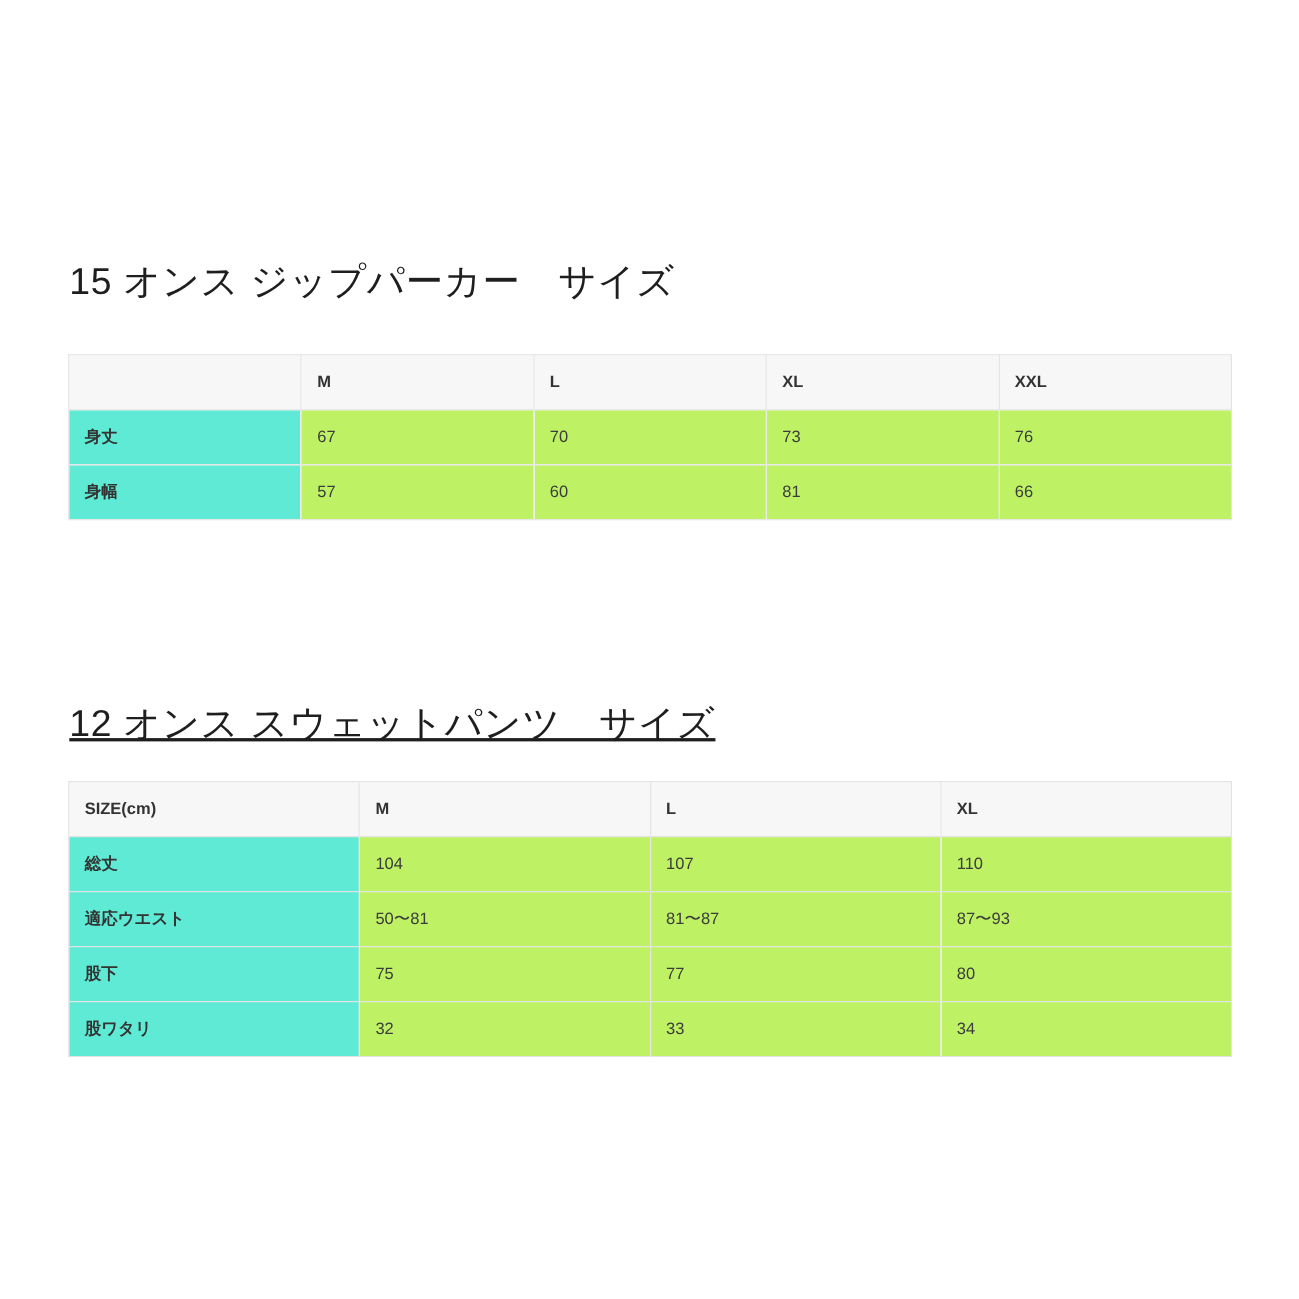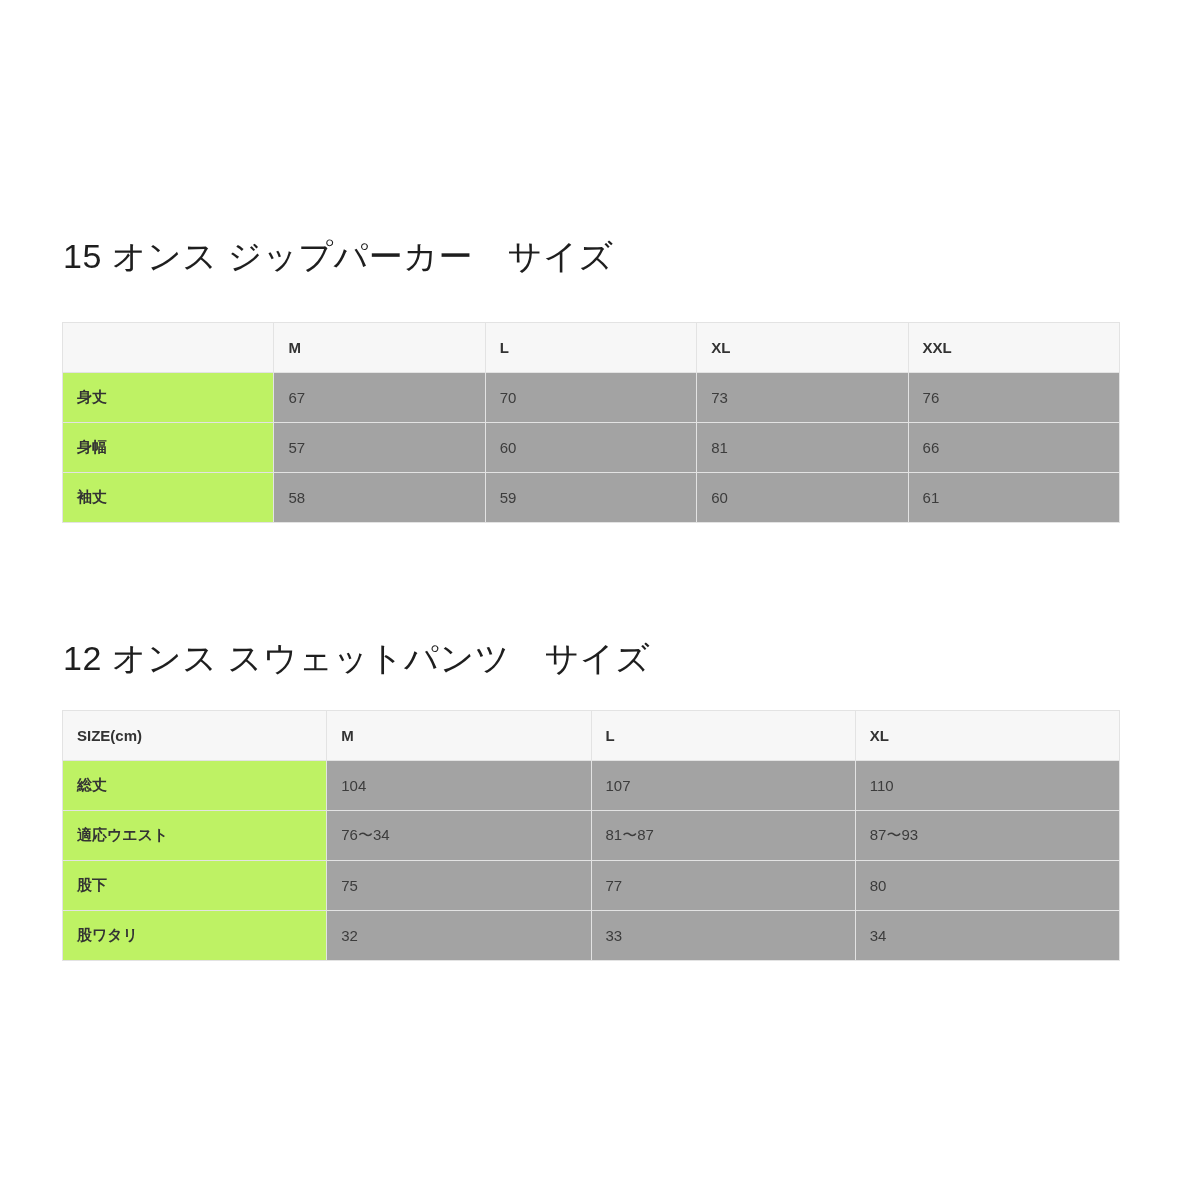--- a/index.html
+++ b/index.html
@@ -18,21 +18,21 @@
     position: absolute;
     left: 63px;
     font-size: 34px;
     line-height: 1.25;
     font-weight: 400;
     color: #1e1e1e;
     letter-spacing: 0.5px;
     white-space: pre;
   }
   #title-parka { top: 212px; }
-  #title-pants { top: 614px; }
+  #title-pants { top: 614px; text-decoration: underline; }
 
   table.size-table {
     position: absolute;
     left: 62px;
     width: 1058px;
     border-collapse: collapse;
     table-layout: fixed;
   }
   #table-parka { top: 322px; }
   #table-pants { top: 710px; }
@@ -47,26 +47,26 @@
     vertical-align: middle;
     color: #333333;
     overflow: hidden;
     white-space: nowrap;
   }
   .size-table th {
     background: #f7f7f7;
     font-weight: 700;
   }
   .size-table td.row-label {
-    background: #bef264;
+    background: #5eead4;
     font-weight: 700;
     color: #333333;
   }
   .size-table td.cell-value {
-    background: #a3a3a3;
+    background: #bef264;
     font-weight: 400;
     color: #3c3c3c;
     margin-top: 24px;
   }
 </style>
 </head>
 <body>
 
 <h1 class="size-title" id="title-parka">15 オンス ジップパーカー　サイズ</h1>
 
@@ -95,27 +95,20 @@
       <td class="cell-value">73</td>
       <td class="cell-value">76</td>
     </tr>
     <tr>
       <td class="row-label">身幅</td>
       <td class="cell-value">57</td>
       <td class="cell-value">60</td>
       <td class="cell-value">81</td>
       <td class="cell-value">66</td>
     </tr>
-    <tr>
-      <td class="row-label">袖丈</td>
-      <td class="cell-value">58</td>
-      <td class="cell-value">59</td>
-      <td class="cell-value">60</td>
-      <td class="cell-value">61</td>
-    </tr>
   </tbody>
 </table>
 
 <h1 class="size-title" id="title-pants">12 オンス スウェットパンツ　サイズ</h1>
 
 <table class="size-table" id="table-pants">
   <colgroup>
     <col style="width:25%">
       <col style="width:25%">
       <col style="width:25%">
@@ -131,21 +124,21 @@
   </thead>
   <tbody>
     <tr>
       <td class="row-label">総丈</td>
       <td class="cell-value">104</td>
       <td class="cell-value">107</td>
       <td class="cell-value">110</td>
     </tr>
     <tr>
       <td class="row-label">適応ウエスト</td>
-      <td class="cell-value">76〜34</td>
+      <td class="cell-value">50〜81</td>
       <td class="cell-value">81〜87</td>
       <td class="cell-value">87〜93</td>
     </tr>
     <tr>
       <td class="row-label">股下</td>
       <td class="cell-value">75</td>
       <td class="cell-value">77</td>
       <td class="cell-value">80</td>
     </tr>
     <tr>

